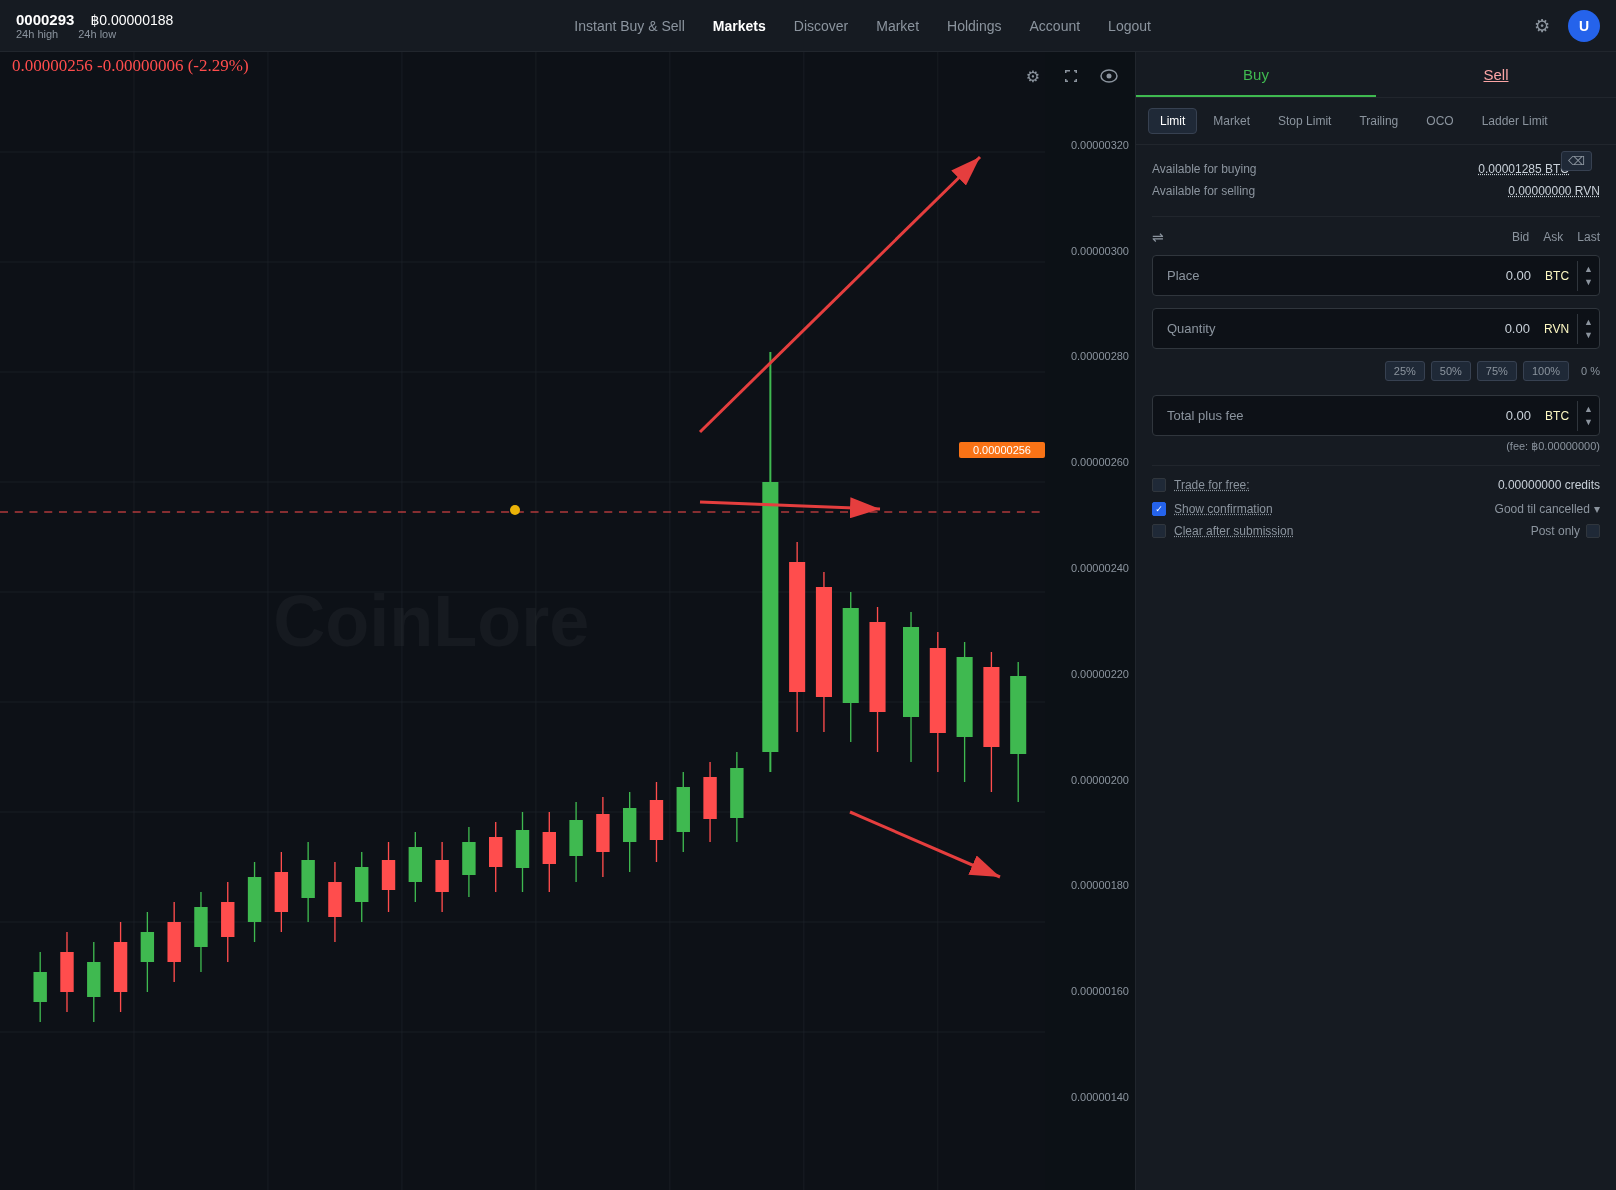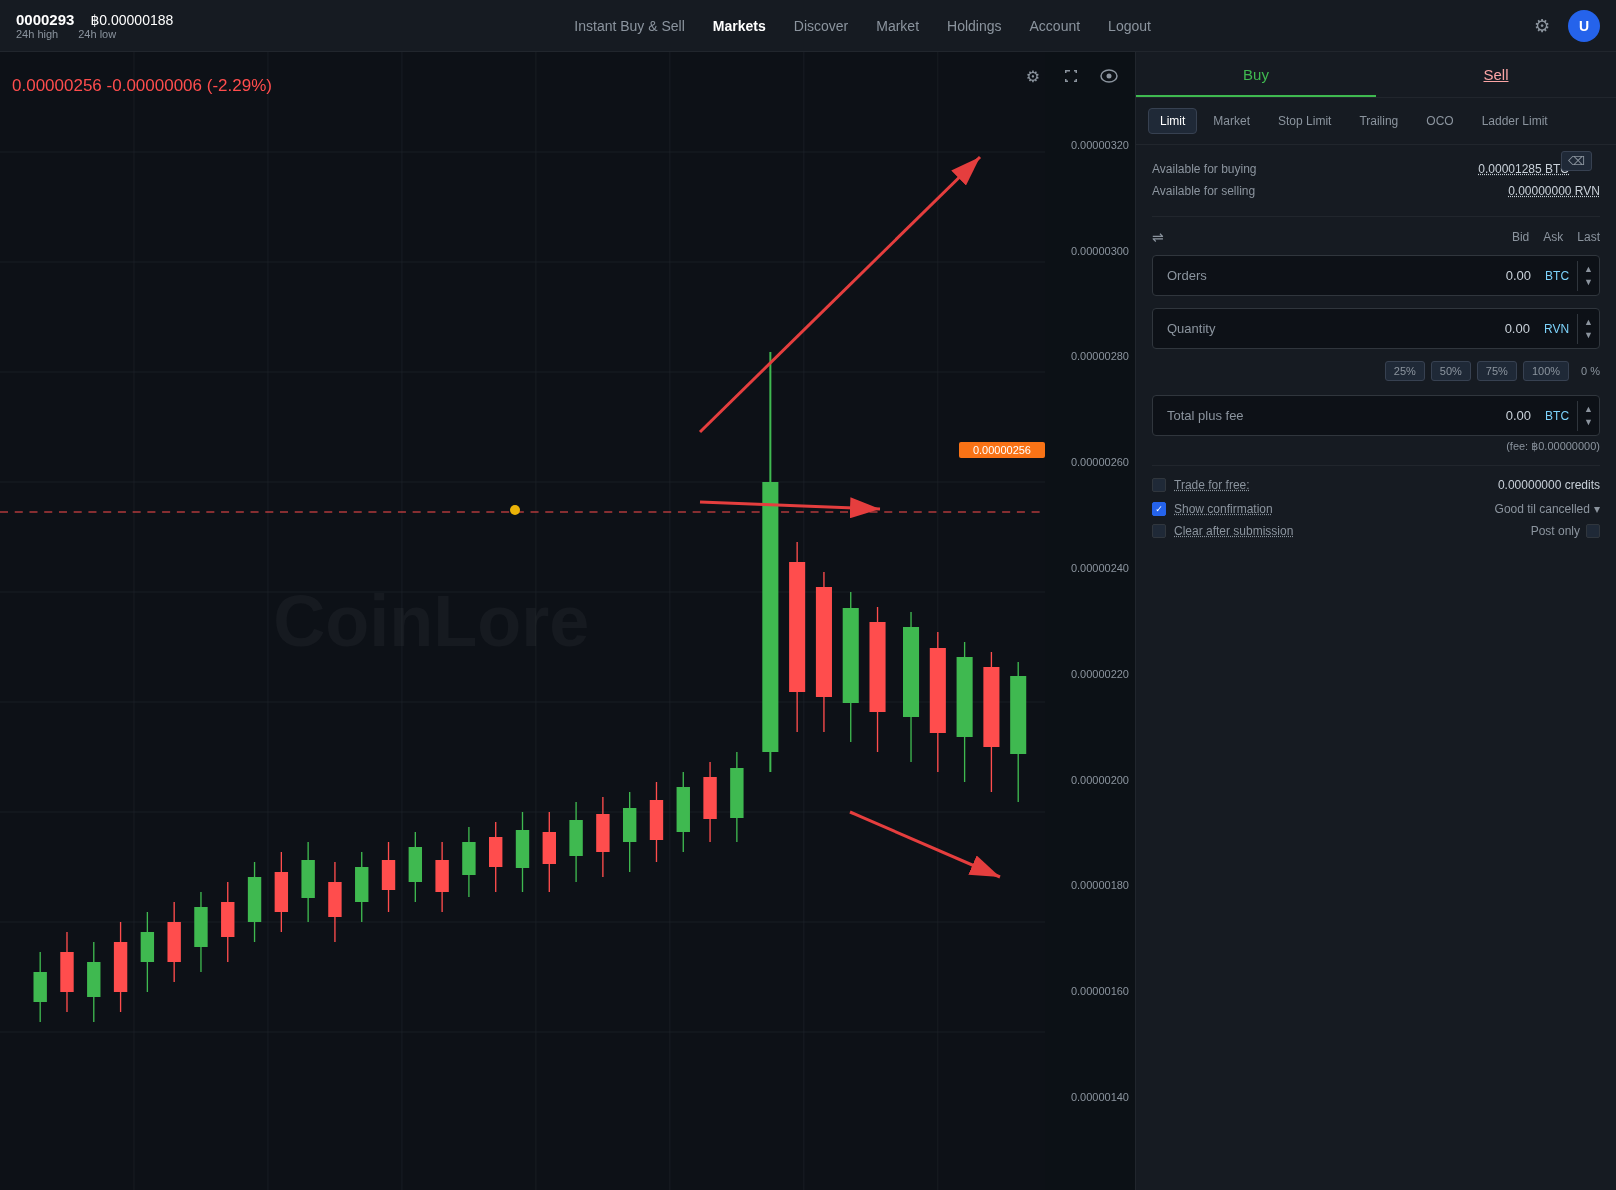--- a/index.html
+++ b/index.html
@@ -69,23 +69,24 @@
     
     .chart-area {
       flex: 1;
       position: relative;
       background: #0d1117;
       border-right: 1px solid #21262d;
       overflow: hidden;
     }
     .chart-header {
       position: absolute;
-      top: 24px;
+      top: 4px;
       left: 12px;
       z-index: 10;
+      font-family: Liberation Serif, serif;
     }
     .chart-price {
       font-size: 17px;
       color: #ff4d4d;
     }
     .chart-toolbar {
       position: absolute;
       top: 10px;
       right: 12px;
       display: flex;
@@ -283,21 +284,21 @@
     }
     .input-value {
       flex: 1;
       text-align: right;
       padding: 12px 6px;
       font-size: 13px;
       color: #c9d1d9;
     }
     .input-currency {
       padding: 12px 8px;
-      color: #7dd3fc;
+      color: #fef9c3;
       font-size: 12px;
     }
     .input-spinners {
       display: flex;
       flex-direction: column;
       border-left: 1px solid #30363d;
       padding: 2px 4px;
     }
     .spin-btn {
       font-size: 9px;
@@ -681,21 +682,21 @@
       
       <div class="bid-ask-row">
         <span class="bid-ask-icon">⇌</span>
         <span>Bid</span>
         <span>Ask</span>
         <span>Last</span>
       </div>
 
       
       <div class="input-row">
-        <span class="input-label">Orders</span>
+        <span class="input-label">Place</span>
         <span class="input-value">0.00</span>
         <span class="input-currency">BTC</span>
         <div class="input-spinners">
           <span class="spin-btn">▲</span>
           <span class="spin-btn">▼</span>
         </div>
       </div>
 
       
       <div class="input-row">

